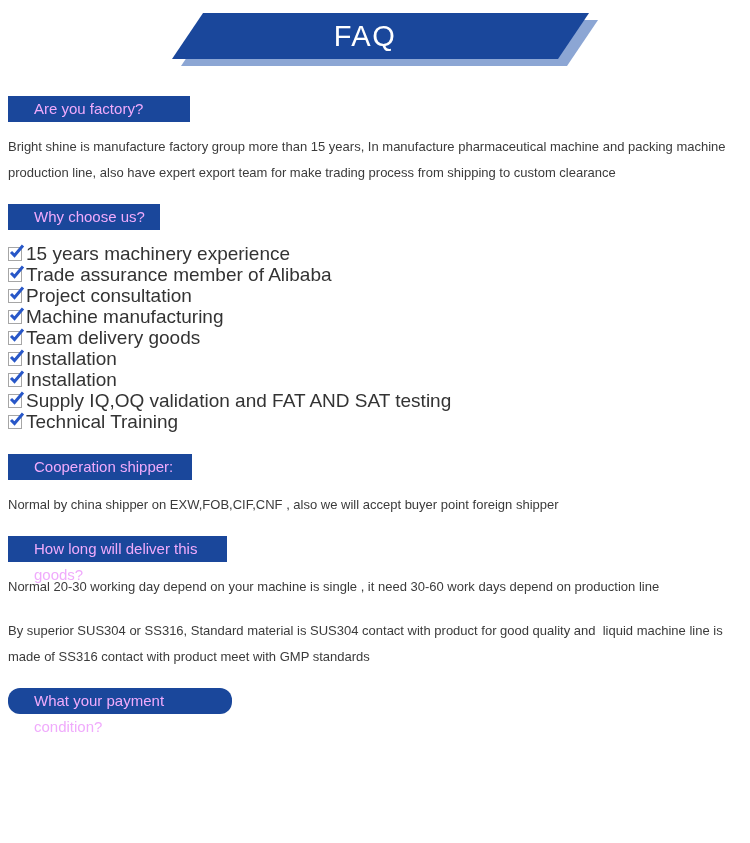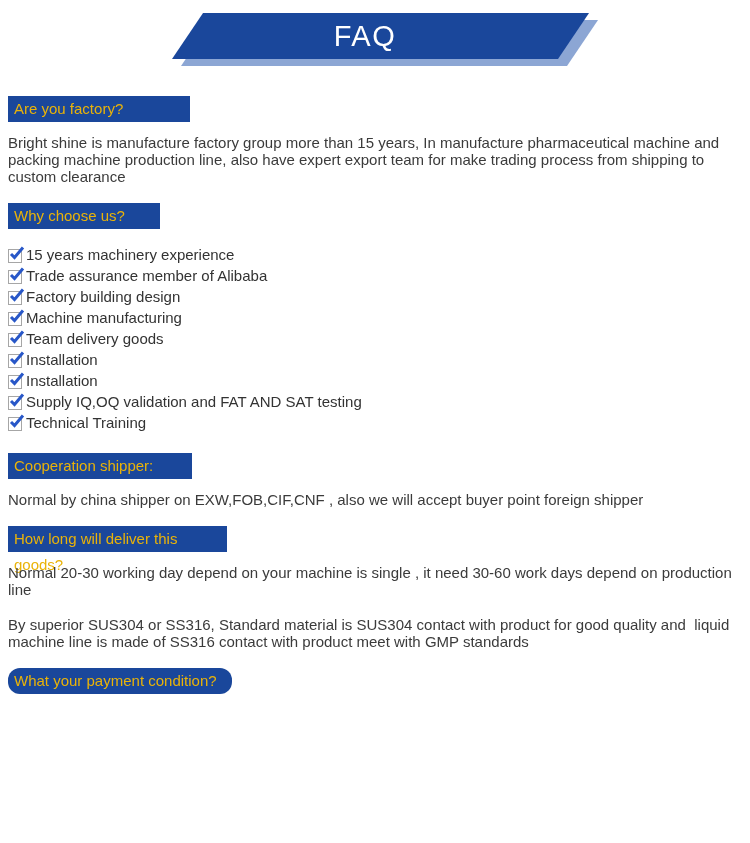--- a/index.html
+++ b/index.html
@@ -18,29 +18,29 @@
   }
   .banner-title {
     position: absolute; left: 172px; top: 13px; width: 386px; height: 46px;
     line-height: 46px; text-align: center; color: #ffffff;
     font-size: 29px; letter-spacing: 1.5px;
   }
 
   
   .sections { width: 750px; box-sizing: border-box; padding: 30px 6px 0 8px; }
   .section-header {
-    color: #eab308; font-size: 15px; height: 26px; line-height: 26px;
-    padding-left: 6px; box-sizing: border-box;
+    color: #f0abfc; font-size: 15px; height: 26px; line-height: 26px;
+    padding-left: 26px; box-sizing: border-box;
   }
   .para {
-    font-size: 15px; color: #3b3b3b; line-height: 17px;
+    font-size: 13px; color: #3b3b3b; line-height: 26px;
     margin: 12px 0 18px 0; white-space: pre-wrap;
   }
   .checklist { margin: 13px 0 22px 0; }
-  .check-item { height: 21px; display: flex; align-items: flex-end; font-size: 15px; color: #333333; }
+  .check-item { height: 21px; display: flex; align-items: center; font-size: 19px; color: #333333; }
   .check-icon {
     position: relative; width: 12px; height: 12px; border: 1px solid #a6a6a6;
     background: #ffffff; margin-right: 4px; flex: 0 0 auto;
   }
   .check-icon svg { position: absolute; left: 0px; top: -5px; overflow: visible; }
 </style>
 </head>
 <body>
 
 <div class="page">
@@ -72,21 +72,21 @@
               </svg>
             </span>
             <span>Trade assurance member of Alibaba</span>
           </div>
           <div class="check-item">
             <span class="check-icon">
               <svg width="16" height="15" viewBox="0 0 16 15" xmlns="http://www.w3.org/2000/svg">
                 <polyline points="2,9 5.5,12.5 14,2.5" fill="none" stroke="#2857C8" stroke-width="3"></polyline>
               </svg>
             </span>
-            <span>Factory building design</span>
+            <span>Project consultation</span>
           </div>
           <div class="check-item">
             <span class="check-icon">
               <svg width="16" height="15" viewBox="0 0 16 15" xmlns="http://www.w3.org/2000/svg">
                 <polyline points="2,9 5.5,12.5 14,2.5" fill="none" stroke="#2857C8" stroke-width="3"></polyline>
               </svg>
             </span>
             <span>Machine manufacturing</span>
           </div>
           <div class="check-item">

